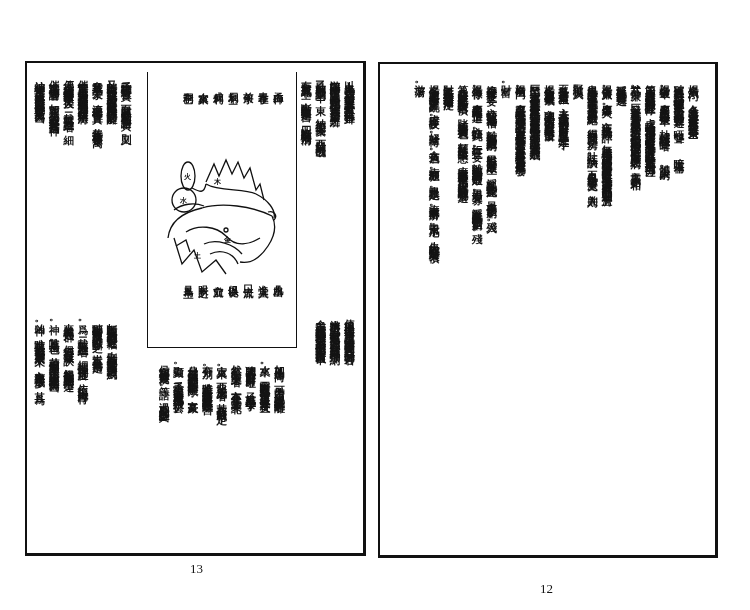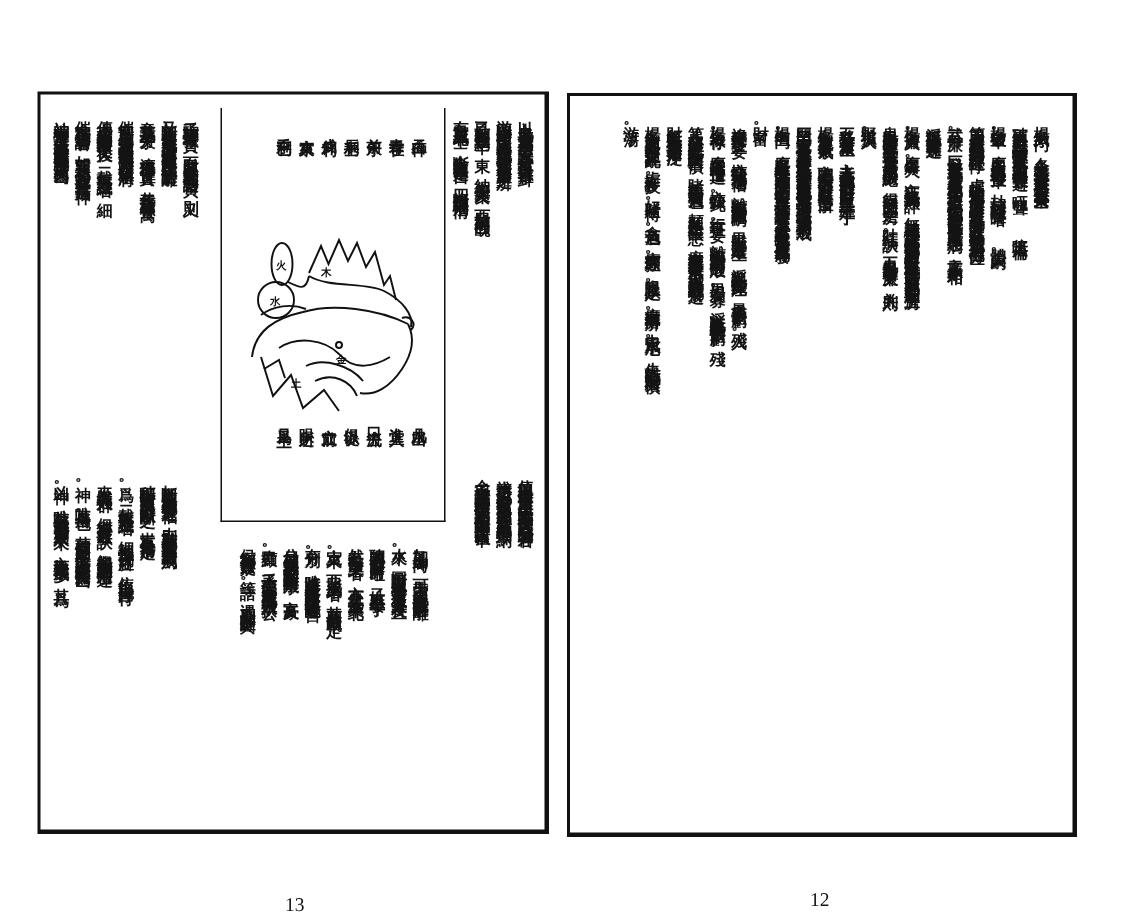--- a/index.html
+++ b/index.html
@@ -107,21 +107,21 @@
   </div>
   <div class="cols" style="left:6px; top:252px;">
     <div class="col" style="height:232px;">加斷其來則雞鄉發近福。去則雞鄉發遠則等語遇戍則</div>
     <div class="col" style="height:232px;">穗斷貪狼中而又分晰以斷之。豈不更爲清楚。</div>
     <div class="col" style="height:232px;">爲。二載無人識姓名。細把催官拌注腳。依仁山得淳邑行。</div>
     <div class="col" style="height:232px;">來合緘入仙群。但傳有旨無歌訣。初學難誦難入門子運</div>
     <div class="col" style="height:232px;">神。唯其合局也。若破局則民水來亦主冷退絕嗣其爲凶</div>
     <div class="col" style="height:232px;">凶神。唯其破局也若合局則辰水來。亦主稅糧成多。其爲</div>
   </div>
 </div>
-<div class="pnum" style="left:190px; top:595px;">13</div>
+<div class="pnum" style="left:190px; top:561px;">13</div>
 
 <div class="page" id="page-right">
   <div class="cols" style="right:14px; top:12px;">
     <div class="col" style="height:200px;">楊名武门ぶ名金水主清富貴壽及第登科富貴榮全</div>
     <div class="col" style="height:262px;">破軍凶暴且好訟劫掠投軍敗卒升少人絕嗣災難避。啞聾　　喑無人倫</div>
     <div class="col" style="height:262px;">楊名破軍。廖名天罡主凶暴投軍。劫掠好訟啞聾喑　　體少人嗣。</div>
     <div class="col" style="height:440px;">第四廉貞兼狂戾執拗欺詐退且悖。虎咬劫掠成雷傷失火退財瘟蝗眾五鬼養財人吐血各巨帶武本房瑞七分巨</div>
     <div class="col" style="height:440px;">武三分廉。巨發富今武發貴若是廉貞水單朝所值公位絕不能統別房能得巨武者鬼退財血悉病。文廉二水如相</div>
     <div class="col" style="height:100px;">淫狐魅侵人命難逃</div>
     <div class="col" style="height:470px;">楊名廉貞。廖名爆火。主狂戾執拗欺詐。無禮義迍邅悖虎咬劫掠雷傷退財瘟蝗吐血五鬼侵財若廉貞巨門并朝則本房五</div>
@@ -133,13 +133,13 @@
     <div class="col" style="height:402px;">楊名巨門。廖名巫財有平腦天財雙腦天財三體主志厚長壽出神童君子進官小人進財秋食暢足倉庫盈滿發</div>
     <div class="col" style="height:40px;">財富。</div>
     <div class="col" style="height:442px;">祿存行事多狂妄。心性頑鈍爲邋僧。離鄉遇房數絕嗣。男賊女寡退敗生。淫亂組亡疾痊死。最多形體虧　殘人。</div>
     <div class="col" style="height:420px;">楊名祿存。廖名孤曜主僧道。心性頑鈍。行事狂妄。離鄉過房絕嗣退敗。男娼女寡。淫亂瘟死組亡形體虧　殘。</div>
     <div class="col" style="height:432px;">第八文曲好淫亂虛詐多技久習慣。賭博病瘵貪酒色。顛狂跌足生眼患。痲瘋瘡疥至中風水厄失火受災難離鄉退</div>
     <div class="col" style="height:140px;">財無人醫欠債游蕩如萍泛。</div>
     <div class="col" style="height:480px;">楊名文曲廖名掃蕩主淫亂。虛詐多技。好賭博。貪酒色。病瘵顛狂。患眼跌足。痲瘋瘡疥。中風水厄。失火離鄉退財欠債</div>
     <div class="col" style="height:40px;">游蕩。</div>
   </div>
 </div>
-<div class="pnum" style="left:540px; top:581px;margin-top:11px;">12</div>
+<div class="pnum" style="left:540px; top:581px;">12</div>
 
 </body></html>

